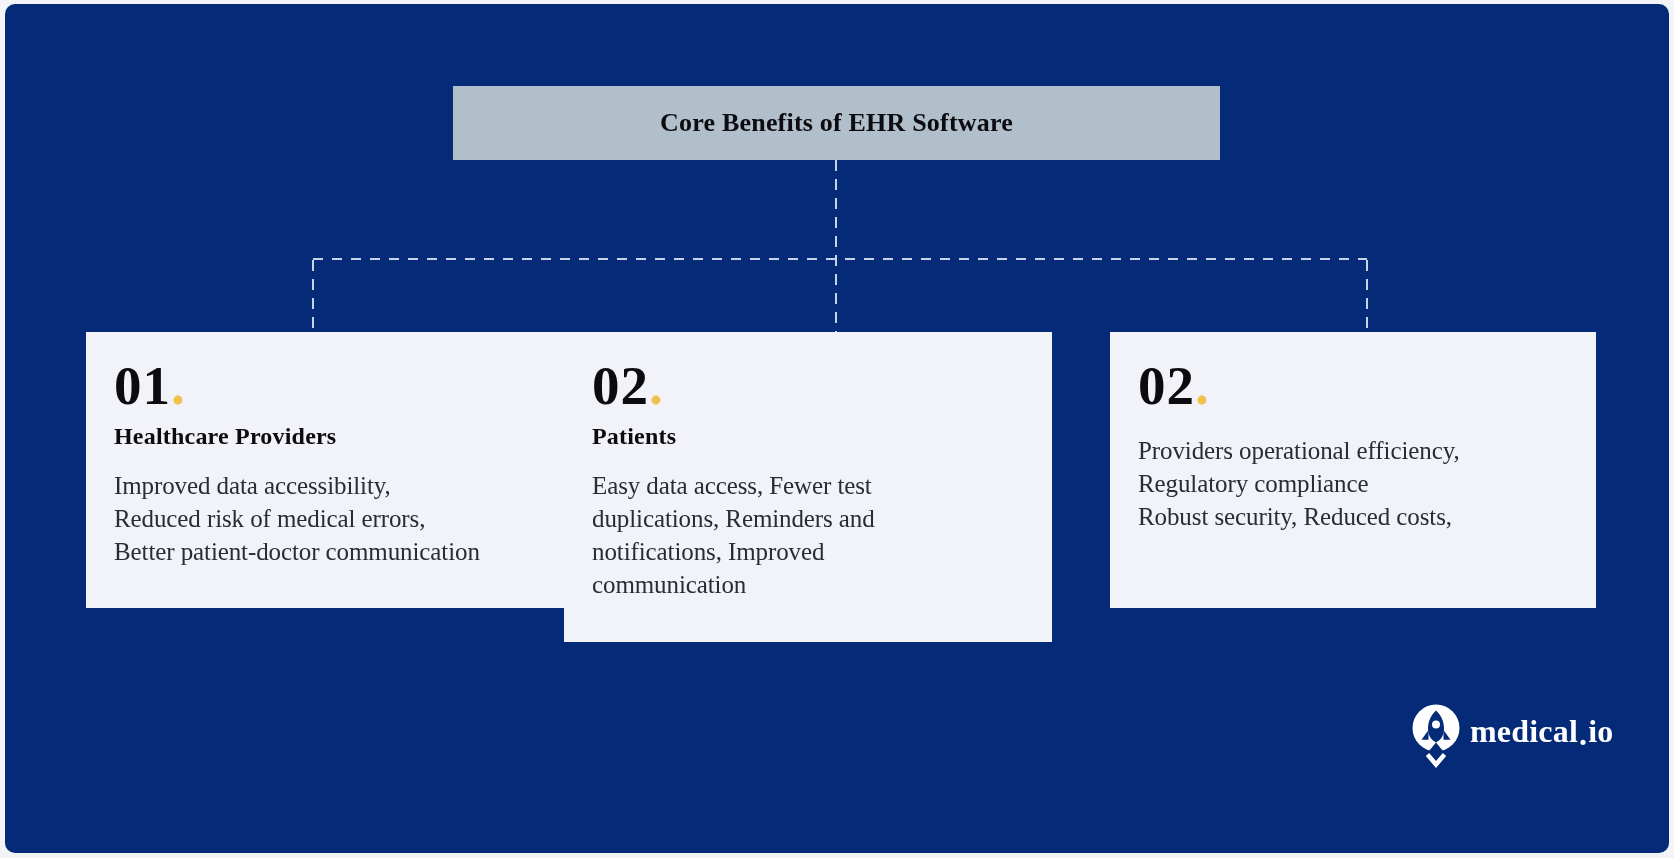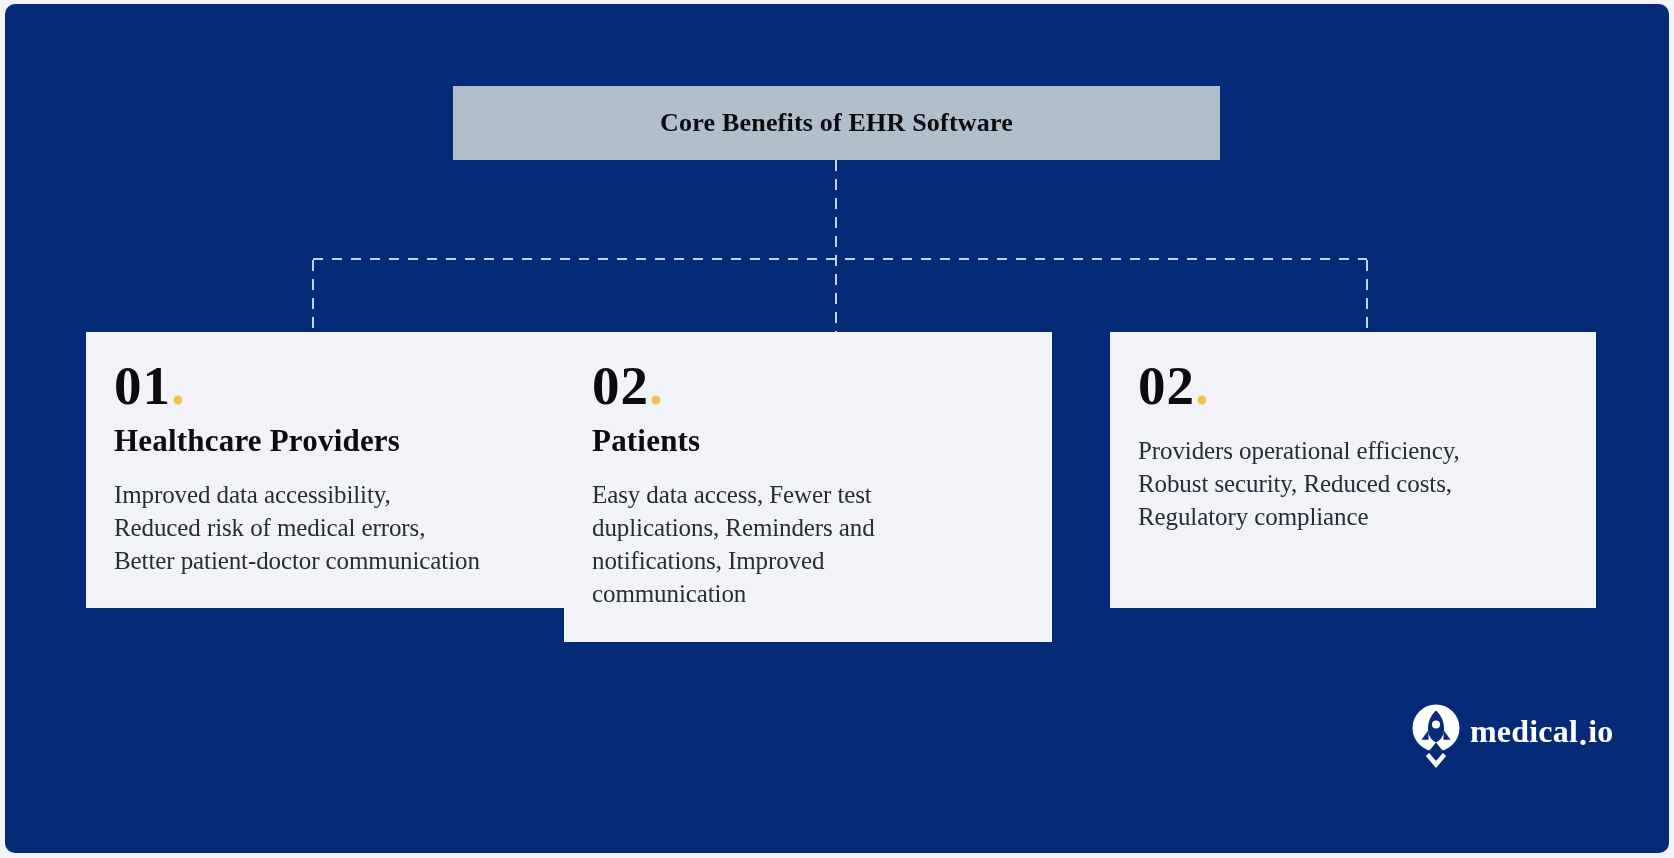--- a/index.html
+++ b/index.html
@@ -45,21 +45,21 @@
   #card-1 { left:86px;   top:332px; width:484px; height:276px; }
   #card-2 { left:564px;  top:332px; width:488px; height:310px; }
   #card-3 { left:1110px; top:332px; width:486px; height:276px; }
 
   .card-number {
     font-size:55px; line-height:1.08; font-weight:800;
     color:var(--heading-text, #0c0c10); letter-spacing:1px;
   }
   .card-number .accent-dot { color:var(--accent-yellow, #efc14d); }
   .card-title {
-    margin-top:8px; font-size:31px; font-weight:800;
+    margin-top:8px; font-size:24px; font-weight:800;
     color:var(--heading-text, #0c0c10); letter-spacing:0.2px;
   }
   .card-desc {
     margin-top:19px; font-size:25px; line-height:33px;
     color:var(--body-text, #272c35); letter-spacing:-0.1px;
   }
   .logo {
     position:absolute; left:1411px; top:704px;
     display:flex; align-items:flex-start; gap:9px;
   }
@@ -103,22 +103,22 @@
       <div>duplications, Reminders and</div>
       <div>notifications, Improved</div>
       <div>communication</div>
     </div>
   </div>
 
   <div class="card" id="card-3">
     <div class="card-number"><span>02</span><span class="accent-dot">.</span></div>
     <div class="card-desc">
       <div>Providers operational efficiency,</div>
+      <div>Regulatory compliance</div>
       <div>Robust security, Reduced costs,</div>
-      <div>Regulatory compliance</div>
     </div>
   </div>
 
   <div class="logo">
     <svg class="logo-icon" viewBox="0 0 50 64" xmlns="http://www.w3.org/2000/svg" aria-hidden="true">
       <circle cx="25" cy="24" r="23.5" fill="#ffffff"></circle>
       <path d="M25 6.5 C30.5 11.5 33 18 33 24.5 C33 31 30.5 35.5 25 38.5 C19.5 35.5 17 31 17 24.5 C17 18 19.5 11.5 25 6.5 Z" fill="#042a78"></path>
       <circle cx="25" cy="20.5" r="4" fill="#ffffff"></circle>
       <path d="M17.5 26 L10.5 35.8 L17.5 35.8 Z" fill="#042a78"></path>
       <path d="M32.5 26 L39.5 35.8 L32.5 35.8 Z" fill="#042a78"></path>

